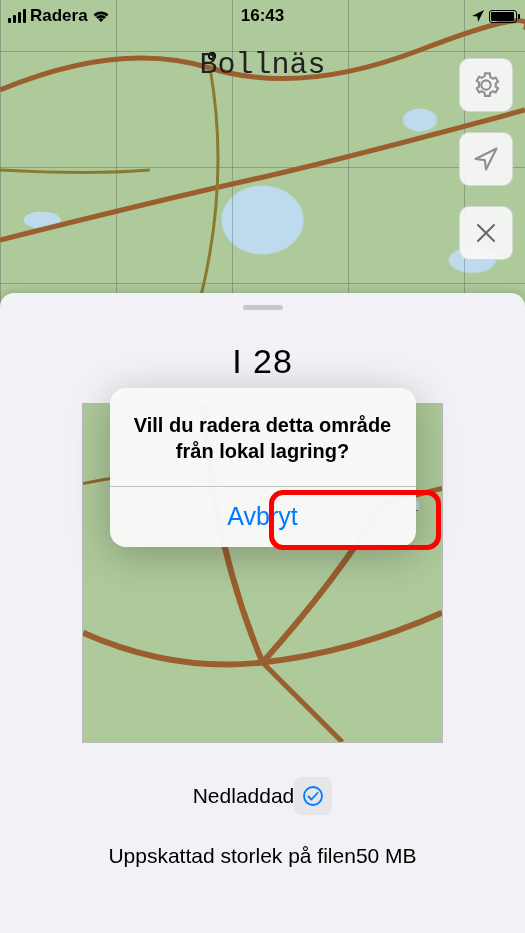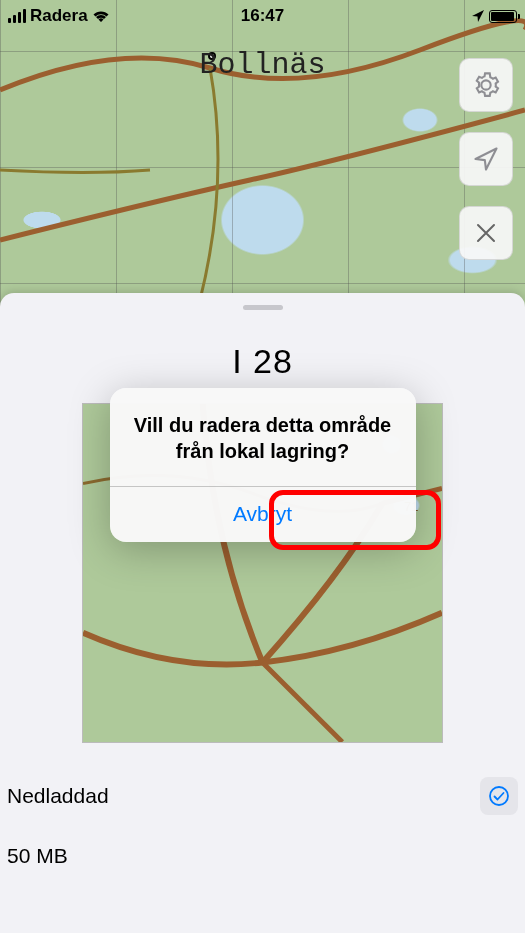--- a/index.html
+++ b/index.html
@@ -121,22 +121,22 @@
       border: 1px solid #bbb;
       background:
         radial-gradient(ellipse at 90% 30%, #bedbed 0 12px, transparent 14px),
         radial-gradient(ellipse at 86% 12%, #bedbed 0 8px, transparent 10px),
         #aec99a;
       position: relative;
       overflow: hidden;
     }
     .sheet-rows { margin-top: 20px; }
     .sheet-row {
-      display: flex; align-items: center; justify-content: space-between;
-      padding: 14px 7px;
+      display: flex; align-items: center; justify-content: center;
+      padding: 14px 16px;
       font-size: 21px;
       color: #000;
     }
     .sheet-row + .sheet-row { border-top: 1px solid rgba(0,0,0,0); }
     .badge {
       width: 38px; height: 38px; border-radius: 8px;
       background: #e5e5ea;
       display: flex; align-items: center; justify-content: center;
       color: #007aff;
     }
@@ -164,21 +164,21 @@
       color: #000;
     }
     .alert-buttons {
       display: flex;
       border-top: 0.5px solid rgba(0,0,0,0.2);
     }
     .alert-btn {
       flex: 1;
       text-align: center;
       padding: 15px 0 16px;
-      font-size: 21px;
+      font-size: 25px;
       font-weight: 400;
       position: relative;
     }
     .alert-btn.cancel { color: #007aff; }
     .alert-btn.destructive { color: #ff3b30; }
     .alert-buttons .alert-btn + .alert-btn { border-left: 0.5px solid rgba(0,0,0,0.2); }
     .alert-btn.highlight {
       position: relative;
       z-index: 1;
     }
@@ -213,21 +213,21 @@
         <span></span>
         <span></span>
         <span></span>
         <span></span>
       </span>
     <span>Radera</span>
     <svg width="18" height="14" viewBox="0 0 18 14">
         <path d="M9 13 L6.5 10.5 A3.5 3.5 0 0 1 11.5 10.5 Z M4 8 A7 7 0 0 1 14 8 L12 10 A4.5 4.5 0 0 0 6 10 Z M1.5 5.5 A10.6 10.6 0 0 1 16.5 5.5 L14.5 7.5 A7.8 7.8 0 0 0 3.5 7.5 Z" fill="#000"></path>
       </svg>
   </div>
-  <div class="center">16:47</div>
+  <div class="center">16:43</div>
   <div class="right">
     <svg width="14" height="14" viewBox="0 0 14 14">
         <path d="M13 1 L1 7 L6.5 7.5 L7 13 Z" fill="#000"></path>
       </svg>
     <span class="battery">
         <span class="fill"></span>
       </span>
   </div>
 </div>
 
@@ -268,20 +268,21 @@
     <div class="sheet-row">
       <span>Nedladdad</span>
       <span class="badge">
         <svg width="22" height="22" viewBox="0 0 22 22">
           <circle cx="11" cy="11" r="9" fill="none" stroke="#007aff" stroke-width="1.8"></circle>
           <path d="M6.5 11.5 L9.5 14.5 L15.5 8" fill="none" stroke="#007aff" stroke-width="1.8" stroke-linecap="round" stroke-linejoin="round"></path>
         </svg>
       </span>
     </div>
     <div class="sheet-row">
+      <span>Uppskattad storlek på filen</span>
       <span>50 MB</span>
     </div>
   </div>
 </div>
 
 <div class="alert-backdrop">
   <div class="alert">
     <div class="alert-title">Vill du radera detta område från lokal lagring?</div>
     <div class="alert-buttons">
       <div class="alert-btn cancel">Avbryt</div>

